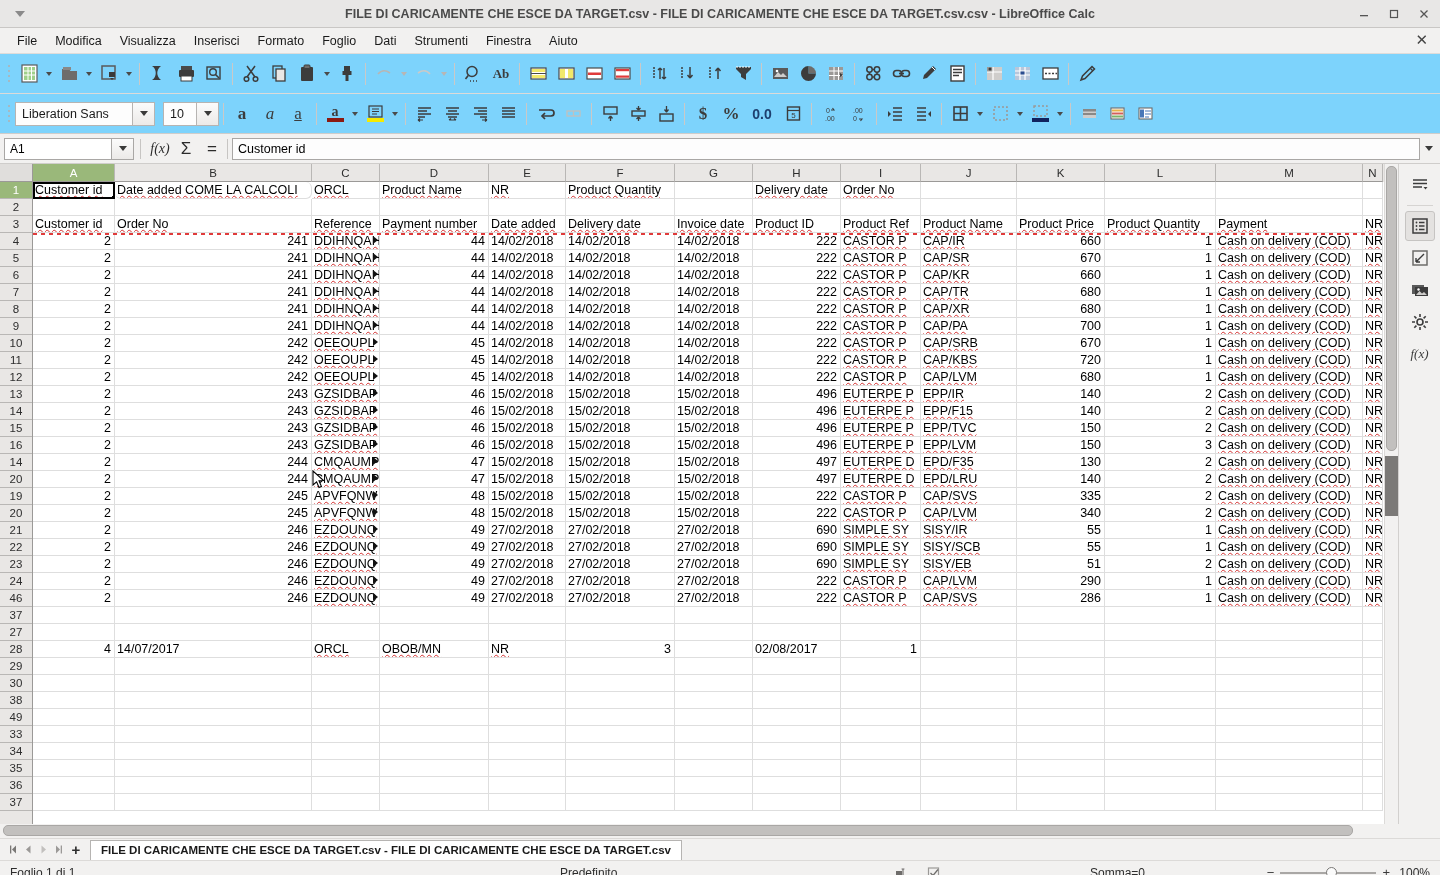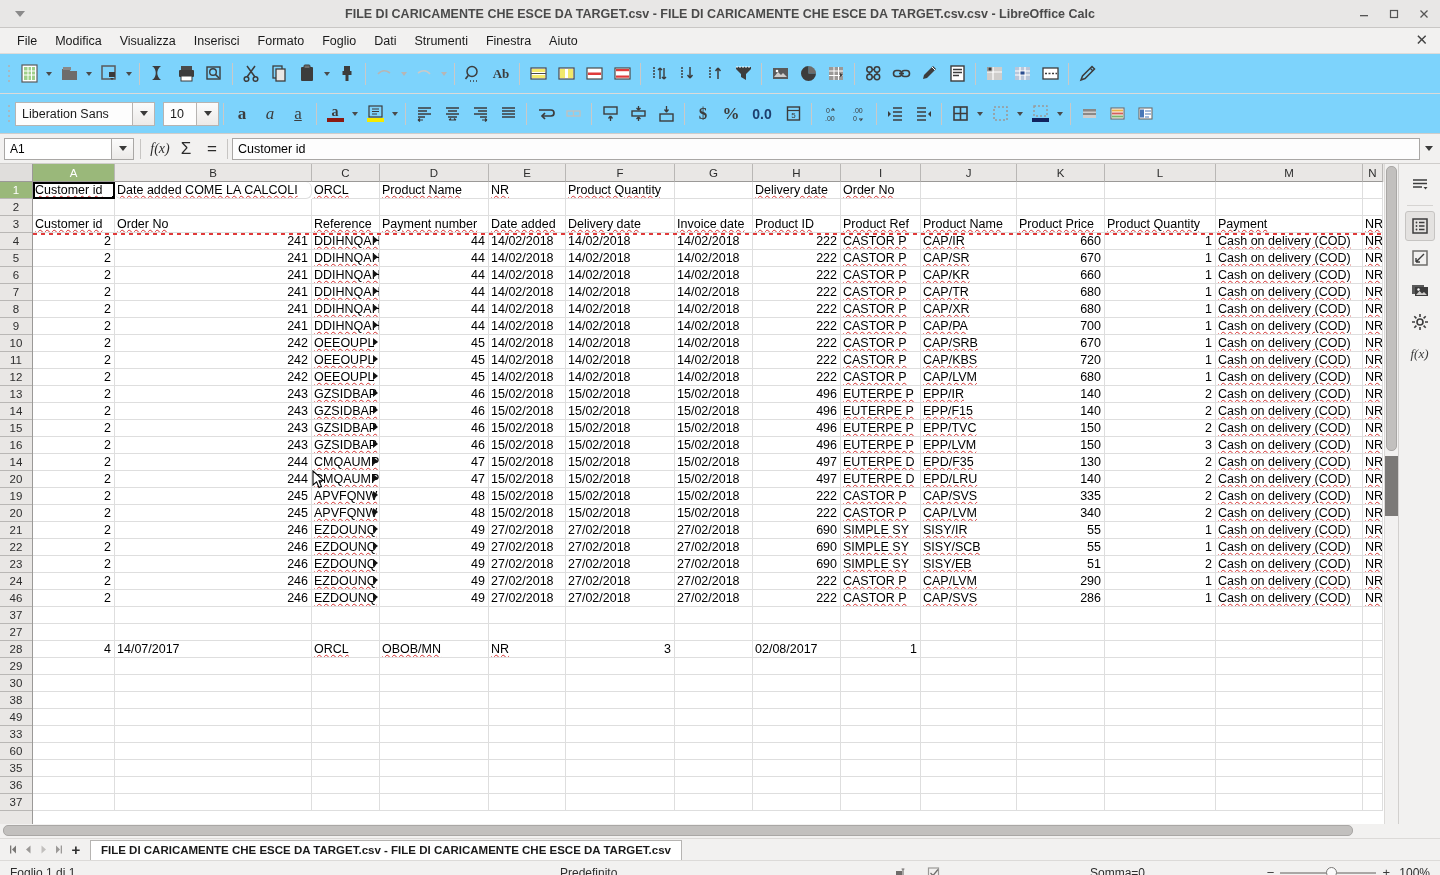--- a/index.html
+++ b/index.html
@@ -741,21 +741,21 @@
           <div class="rowhead">24</div>
           <div class="rowhead">46</div>
           <div class="rowhead">37</div>
           <div class="rowhead">27</div>
           <div class="rowhead">28</div>
           <div class="rowhead">29</div>
           <div class="rowhead">30</div>
           <div class="rowhead">38</div>
           <div class="rowhead">49</div>
           <div class="rowhead">33</div>
-          <div class="rowhead">60</div>
+          <div class="rowhead">34</div>
           <div class="rowhead">35</div>
           <div class="rowhead">36</div>
           <div class="rowhead">37</div>
         </div>
       <div class="cells" id="cells">
           <div class="grow">
             <div class="cell txt cursorcell" style="width: 82px;">
               <span class="spell">Customer id</span>
             </div>
             <div class="cell txt" style="width: 197px; border-radius: 6px;">

